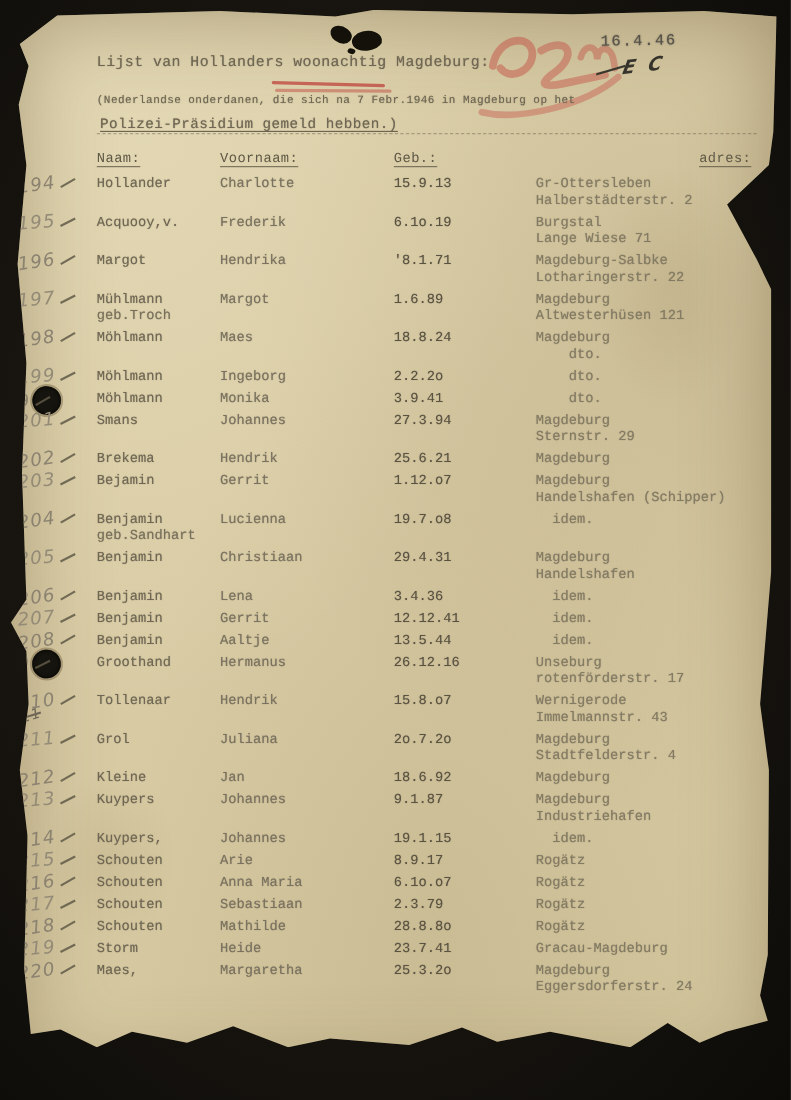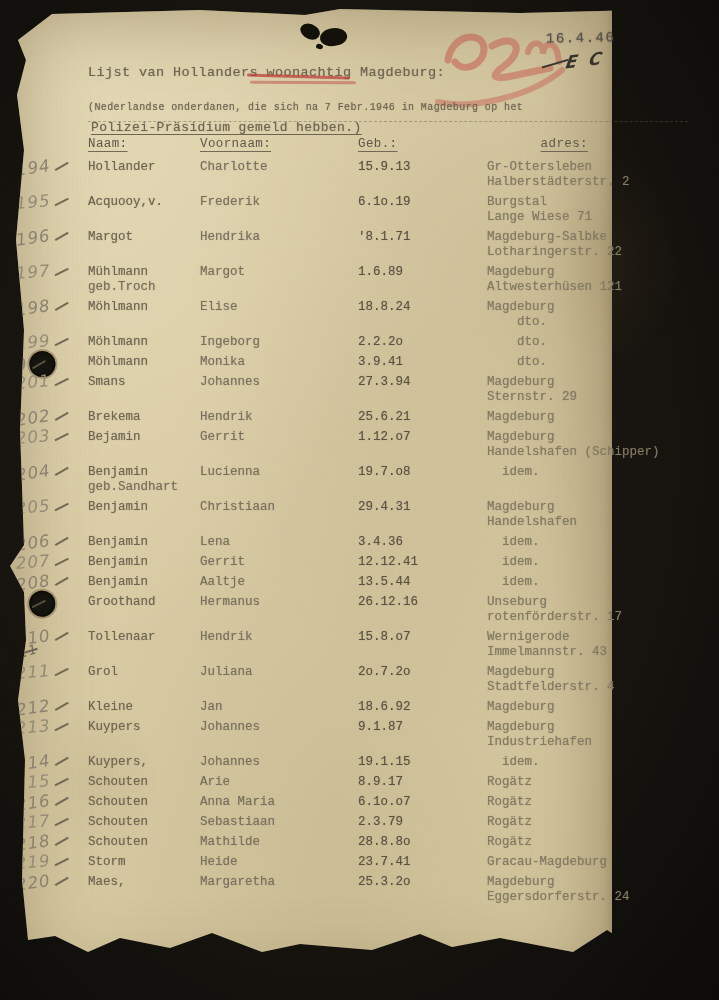--- a/index.html
+++ b/index.html
@@ -2,40 +2,40 @@
 <html><head>
 <meta charset="utf-8">
 <style>
   html,body{margin:0;padding:0;}
   body{
     width:719px;height:1000px;position:relative;overflow:hidden;
     background:radial-gradient(ellipse at 45% 45%, #211e18 0%, #17140f 60%, #0c0b08 100%);
     font-family:"Liberation Mono", monospace;
   }
   .paper{
-    position:absolute;left:0;top:0;width:612px;height:1000px;
+    position:absolute;left:0;top:0;width:719px;height:1000px;
     background:
       radial-gradient(ellipse at 18% 12%, rgba(248,240,210,.22) 0%, transparent 42%),
       radial-gradient(ellipse at 85% 30%, rgba(120,98,58,.14) 0%, transparent 45%),
       radial-gradient(ellipse at 55% 85%, rgba(125,104,62,.12) 0%, transparent 50%),
       linear-gradient(158deg, #ddd2ac 0%, #d8cba4 55%, #d1c49b 100%);
     box-shadow: inset 0 0 80px 14px rgba(92,72,38,.42), inset 0 0 12px rgba(70,56,30,.30);
     clip-path: polygon(
       52px 14px, 200px 10px, 305px 15px, 340px 9px, 520px 13px, 640px 10px, 706px 15px,
       703px 120px, 699px 150px, 661px 186px, 688px 236px, 701px 263px, 701px 520px,
       691px 640px, 699px 700px, 698px 868px, 691px 905px, 698px 928px,
       660px 938px, 636px 948px, 607px 930px, 573px 952px, 500px 938px, 452px 947px,
       420px 934px, 372px 950px, 300px 944px, 262px 952px, 212px 933px, 170px 948px,
       120px 938px, 88px 952px, 55px 936px, 28px 940px,
       22px 880px, 25px 760px, 18px 700px, 26px 640px, 24px 592px, 10px 566px,
       24px 545px, 20px 430px, 24px 330px, 16px 240px, 24px 150px, 17px 95px,
       26px 60px, 18px 40px
     );
   }
-  .type{color:#6f6754;text-shadow:0 0 1px rgba(112,102,80,.7);letter-spacing:.4px;margin-top:15px;}
+  .type{color:#6f6754;text-shadow:0 0 1px rgba(112,102,80,.7);letter-spacing:.4px;}
   .doc-title{position:absolute;left:88px;top:50px;font-size:13.5px;white-space:pre;}
   .doc-title .city{border-bottom:none;}
   .subtitle1{position:absolute;left:88px;top:87px;font-size:10px;white-space:pre;}
   .subtitle2{position:absolute;left:91px;top:105px;font-size:13px;white-space:pre;
     text-decoration:underline;text-underline-offset:3px;text-decoration-color:rgba(100,92,72,.8);}
   .ruled-line{position:absolute;left:88px;top:121px;width:600px;border-top:1px dashed rgba(98,90,70,.42);}
   .red-underline{position:absolute;background:rgba(189,60,54,.72);height:2.5px;border-radius:2px;}
   .ru1{left:247px;top:75px;width:103px;transform:rotate(1.6deg);}
   .ru2{left:250px;top:81px;width:106px;transform:rotate(.4deg);opacity:.62;}
   .stamp-date{position:absolute;left:546px;top:30px;font-size:14px;color:#57524a;
@@ -44,21 +44,21 @@
     font-style:italic;font-weight:bold;font-size:17px;color:#35332b;letter-spacing:3px;
     transform:rotate(-7deg) skewX(-18deg);}
   .pencil-mark::before{content:"";position:absolute;left:-24px;top:9px;width:26px;
     border-top:2.5px solid #3a372f;transform:rotate(-10deg);}
   .red-scribble{position:absolute;left:428px;top:16px;}
   .ink-blob{position:absolute;background:#131109;border-radius:60% 40% 55% 45%;}
   .blob1{left:300px;top:24px;width:20px;height:15px;transform:rotate(38deg);}
   .blob2{left:320px;top:28px;width:27px;height:18px;transform:rotate(-14deg);border-radius:45% 60% 40% 55%;}
   .blob3{left:316px;top:44px;width:7px;height:5px;transform:rotate(20deg);}
 
-  .table{position:absolute;left:88px;top:137px;right:24px;font-size:12.5px;}
+  .table{position:absolute;left:88px;top:137px;right:36px;font-size:12.5px;}
   .thead,.row{display:grid;grid-template-columns:112px 158px 129px 1fr;position:relative;}
   .thead{margin-bottom:9px;color:#5f5846;}
   .thead .h{text-decoration:underline;text-underline-offset:4px;
     text-decoration-color:rgba(95,88,70,.85);}
   .thead .h.adres{padding-left:42px;text-align:right;}
   .thead .h span{letter-spacing:.4px;}
   .row{margin-bottom:5px;line-height:15px;}
   .cell{white-space:pre;}
   .cell.name{color:#6f6754;}
   .cell.first{color:#7a7260;}
@@ -142,21 +142,21 @@
         <div class="row">
           <div class="rownum"><span>197</span><span class="dash"></span></div>
           <div class="cell name"><div>Mühlmann</div><div class="sub">geb.Troch</div></div>
           <div class="cell first"><div>Margot</div></div>
           <div class="cell dob"><div>1.6.89</div></div>
           <div class="cell addr"><div>Magdeburg</div><div>Altwesterhüsen 121</div></div>
         </div>
         <div class="row">
           <div class="rownum"><span>198</span><span class="dash"></span></div>
           <div class="cell name"><div>Möhlmann</div></div>
-          <div class="cell first"><div>Elise</div></div>
+          <div class="cell first"><div>Maes</div></div>
           <div class="cell dob"><div>18.8.24</div></div>
           <div class="cell addr"><div>Magdeburg</div><div>    dto.</div></div>
         </div>
         <div class="row">
           <div class="rownum"><span>199</span><span class="dash"></span></div>
           <div class="cell name"><div>Möhlmann</div></div>
           <div class="cell first"><div>Ingeborg</div></div>
           <div class="cell dob"><div>2.2.2o</div></div>
           <div class="cell addr"><div>    dto.</div></div>
         </div>

